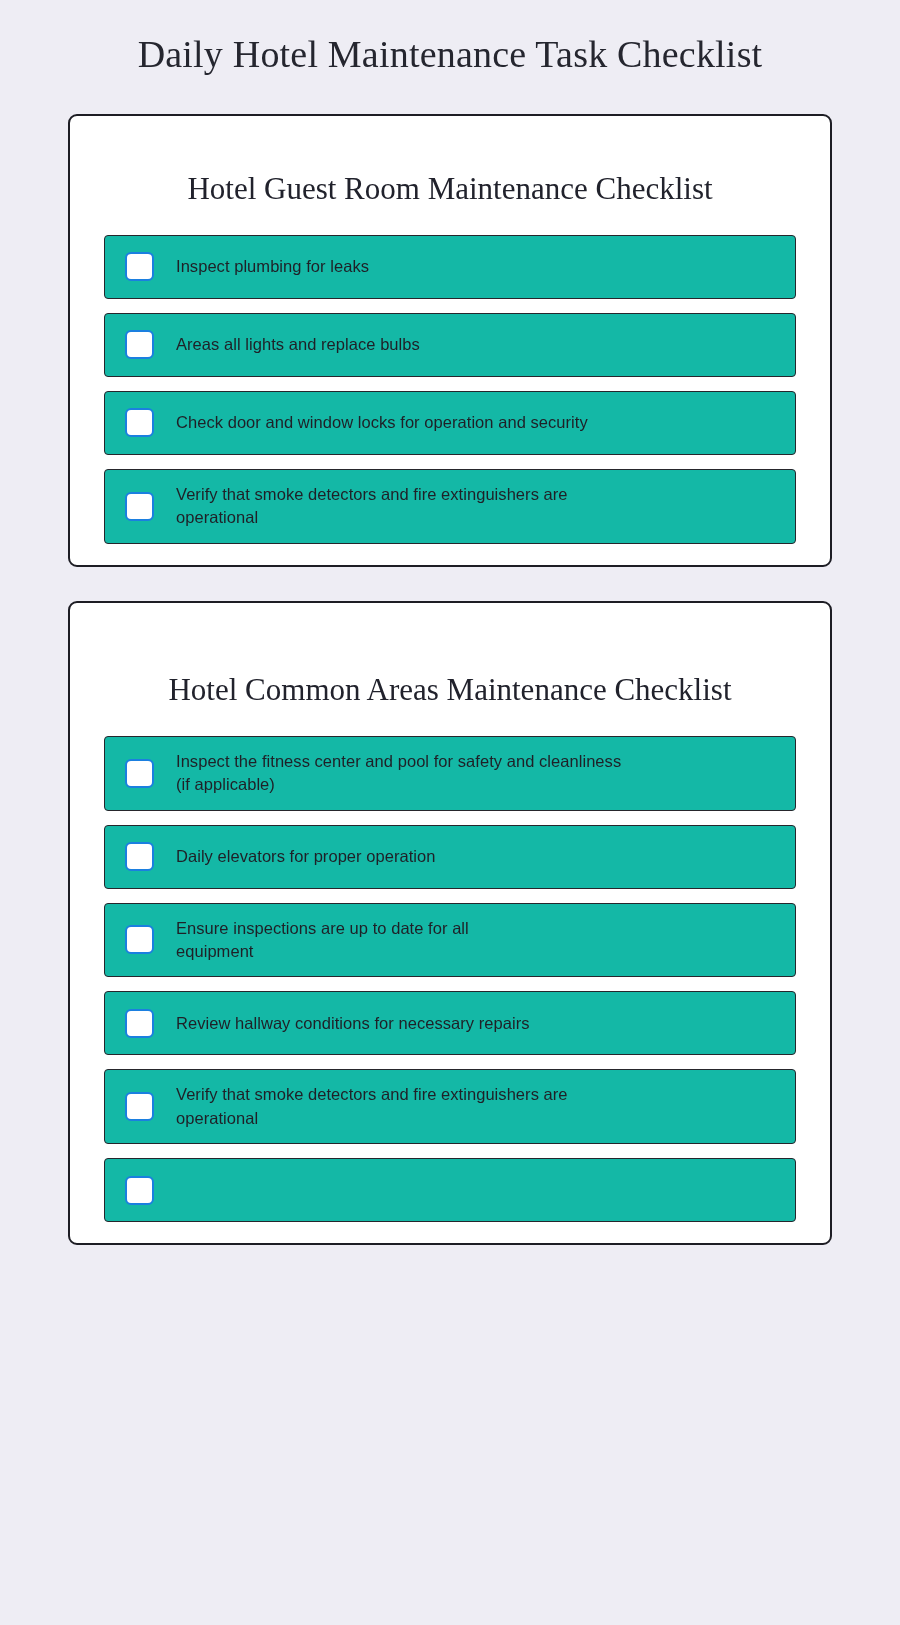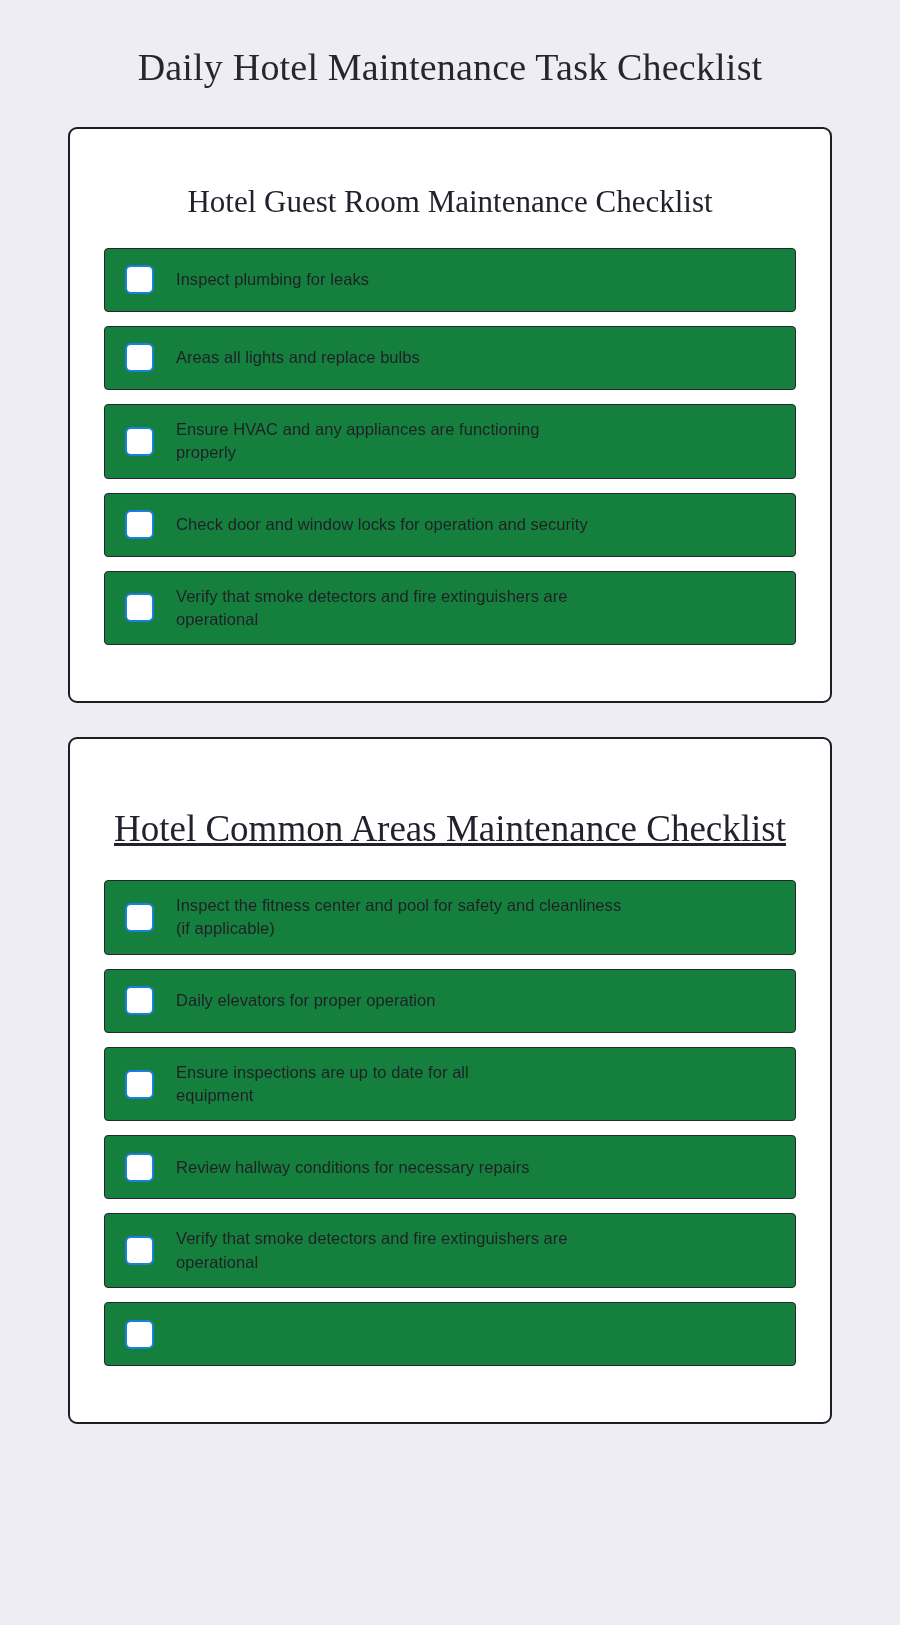--- a/index.html
+++ b/index.html
@@ -24,65 +24,64 @@
   }
 
   .page-title {
     font-family: "Liberation Serif", serif;
     font-size: 38px;
     font-weight: 400;
     letter-spacing: 0.2px;
     color: #25262f;
     text-align: center;
     margin: 0;
-    padding-top: 44px;
+    padding-top: 31px;
     padding-bottom: 0;
     line-height: 1.25;
   }
 
   .card {
     background: #ffffff;
     border: 2px solid #1d1d24;
     border-radius: 9px;
-    padding: 34px 34px 56px 34px;
+    padding: 34px 34px 21px 34px;
     margin-top: 36px;
   }
   .card.first { margin-top: 35px; }
   .card.second { margin-top: 34px; }
 
   .card-title {
     font-family: "Liberation Serif", serif;
     font-weight: 400;
     color: #21222c;
     text-align: center;
     margin: 0;
     line-height: 1.2;
   }
   .card.first .card-title {
     font-size: 31px;
     padding: 20px 0 28px 0;
   }
   .card.second .card-title {
-    font-size: 37px;
+    font-size: 31px;
     padding: 34px 0 28px 0;
-    text-decoration: underline;
   }
 
   .task-list {
     list-style: none;
     margin: 0;
     padding: 0;
   }
 
   .task-item {
     display: flex;
     align-items: center;
     border: 1.5px solid #26262c;
     border-radius: 4px;
-    background: #15803d;
+    background: #14b8a6;
     padding: 13px 16px 13px 20px;
     margin-bottom: 14px;
     min-height: 64px;
   }
   .task-item:last-child { margin-bottom: 0; }
 
   .checkbox {
     flex: 0 0 auto;
     width: 29px;
     height: 29px;
@@ -112,25 +111,20 @@
   <section class="card first">
     <h2 class="card-title">Hotel Guest Room Maintenance Checklist</h2>
     <ul class="task-list">
       <li class="task-item">
         <span class="checkbox"></span>
         <span class="task-label">Inspect plumbing for leaks</span>
       </li>
       <li class="task-item">
         <span class="checkbox"></span>
         <span class="task-label">Areas all lights and replace bulbs</span>
-      </li>
-      <li class="task-item">
-        <span class="checkbox"></span>
-        <span class="task-label">Ensure HVAC and any appliances are functioning
-properly</span>
       </li>
       <li class="task-item">
         <span class="checkbox"></span>
         <span class="task-label">Check door and window locks for operation and security</span>
       </li>
       <li class="task-item">
         <span class="checkbox"></span>
         <span class="task-label">Verify that smoke detectors and fire extinguishers are
 operational</span>
       </li>

